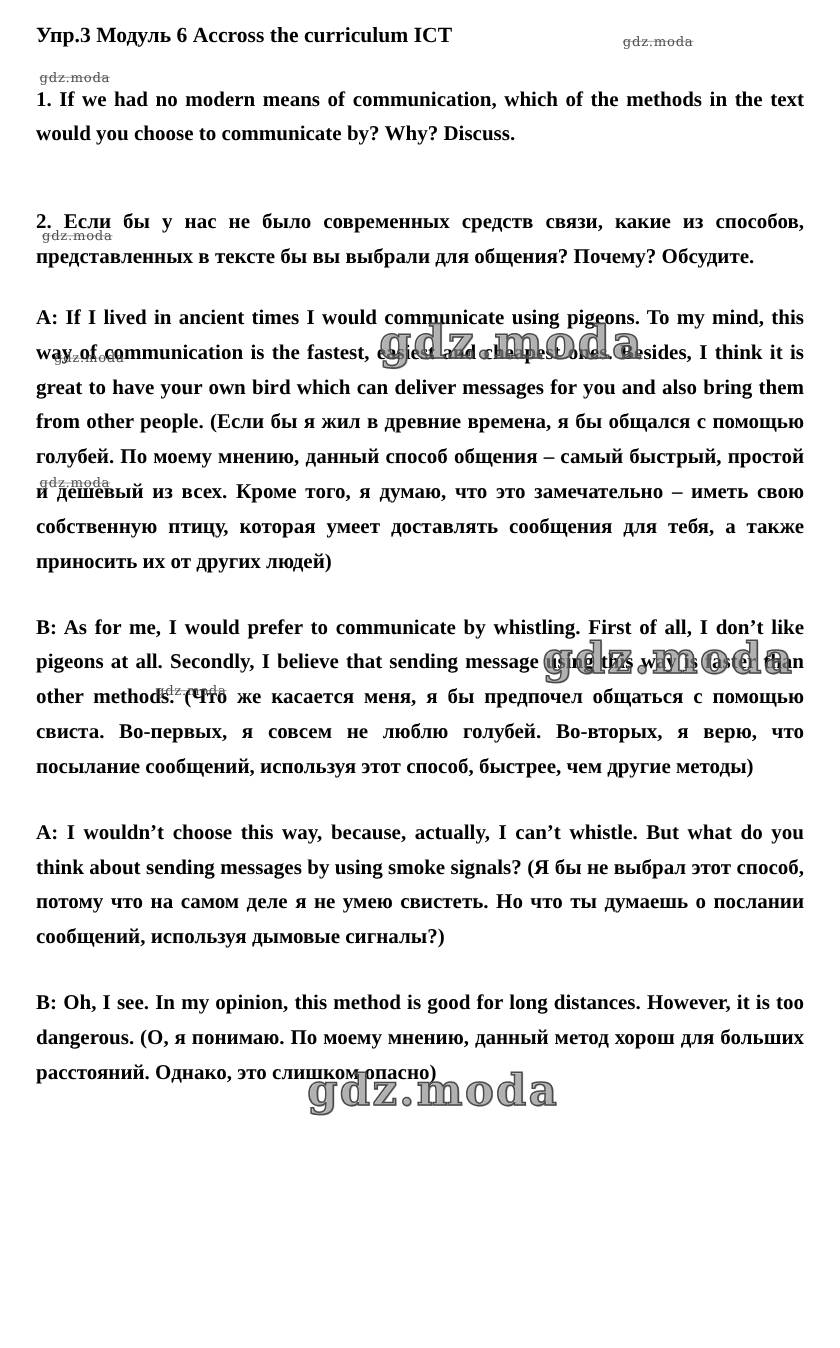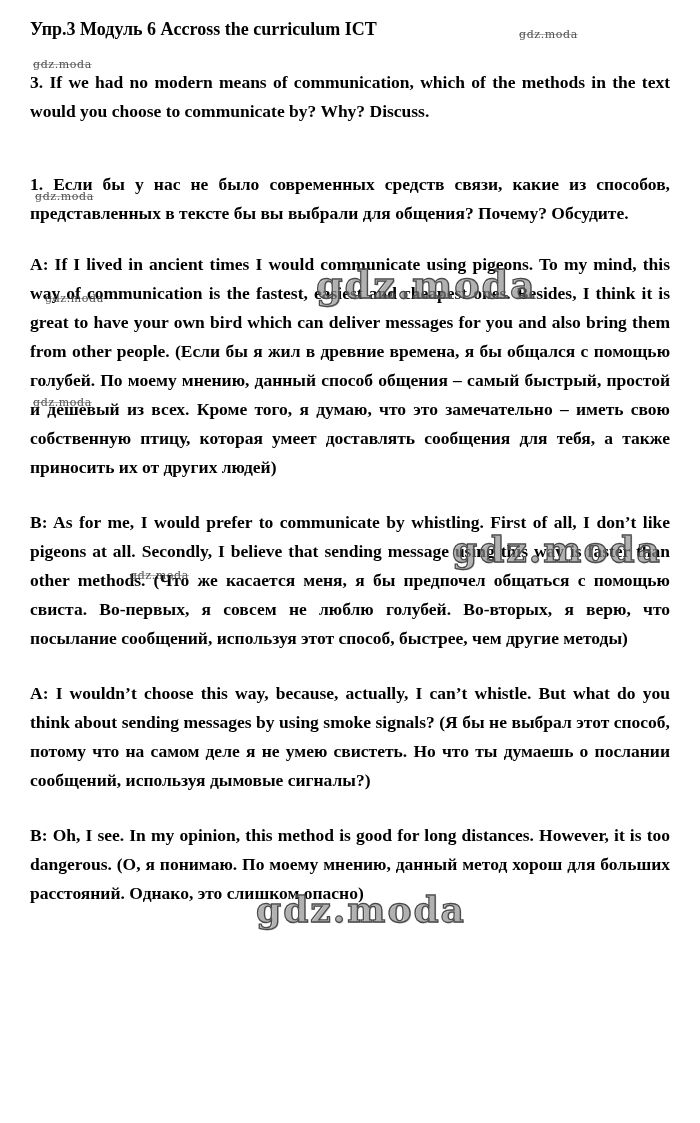--- a/index.html
+++ b/index.html
@@ -62,23 +62,23 @@
     pointer-events: none;
   }
 </style>
 </head>
 <body>
 
 <div class="page">
 
   <div class="title">Упр.3 Модуль 6 Accross the curriculum ICT</div>
 
-  <p class="para bold task-en">3. If we had no modern means of communication, which of the methods in the text would you choose to communicate by? Why? Discuss.</p>
+  <p class="para bold task-en">1. If we had no modern means of communication, which of the methods in the text would you choose to communicate by? Why? Discuss.</p>
 
-  <p class="para bold task-ru">1. Если бы у нас не было современных средств связи, какие из способов, представленных в тексте бы вы выбрали для общения? Почему? Обсудите.</p>
+  <p class="para bold task-ru">2. Если бы у нас не было современных средств связи, какие из способов, представленных в тексте бы вы выбрали для общения? Почему? Обсудите.</p>
 
   <p class="para dlg">A: If I lived in ancient times I would communicate using pigeons. To my mind, this way of communication is the fastest, easiest and cheapest ones. Besides, I think it is great to have your own bird which can deliver messages for you and also bring them from other people. (Если бы я жил в древние времена, я бы общался с помощью голубей. По моему мнению, данный способ общения – самый быстрый, простой и дешевый из всех. Кроме того, я думаю, что это замечательно – иметь свою собственную птицу, которая умеет доставлять сообщения для тебя, а также приносить их от других людей)</p>
 
   <p class="para dlg">B: As for me, I would prefer to communicate by whistling. First of all, I don’t like pigeons at all. Secondly, I believe that sending message using this way is faster than other methods. (Что же касается меня, я бы предпочел общаться с помощью свиста. Во-первых, я совсем не люблю голубей. Во-вторых, я верю, что посылание сообщений, используя этот способ, быстрее, чем другие методы)</p>
 
   <p class="para dlg">A: I wouldn’t choose this way, because, actually, I can’t whistle. But what do you think about sending messages by using smoke signals? (Я бы не выбрал этот способ, потому что на самом деле я не умею свистеть. Но что ты думаешь о послании сообщений, используя дымовые сигналы?)</p>
 
   <p class="para dlg">B: Oh, I see. In my opinion, this method is good for long distances. However, it is too dangerous. (О, я понимаю. По моему мнению, данный метод хорош для больших расстояний. Однако, это слишком опасно)</p>
 
   <span class="wm-s" style="left:519px; top:28px;">gdz.moda</span>

